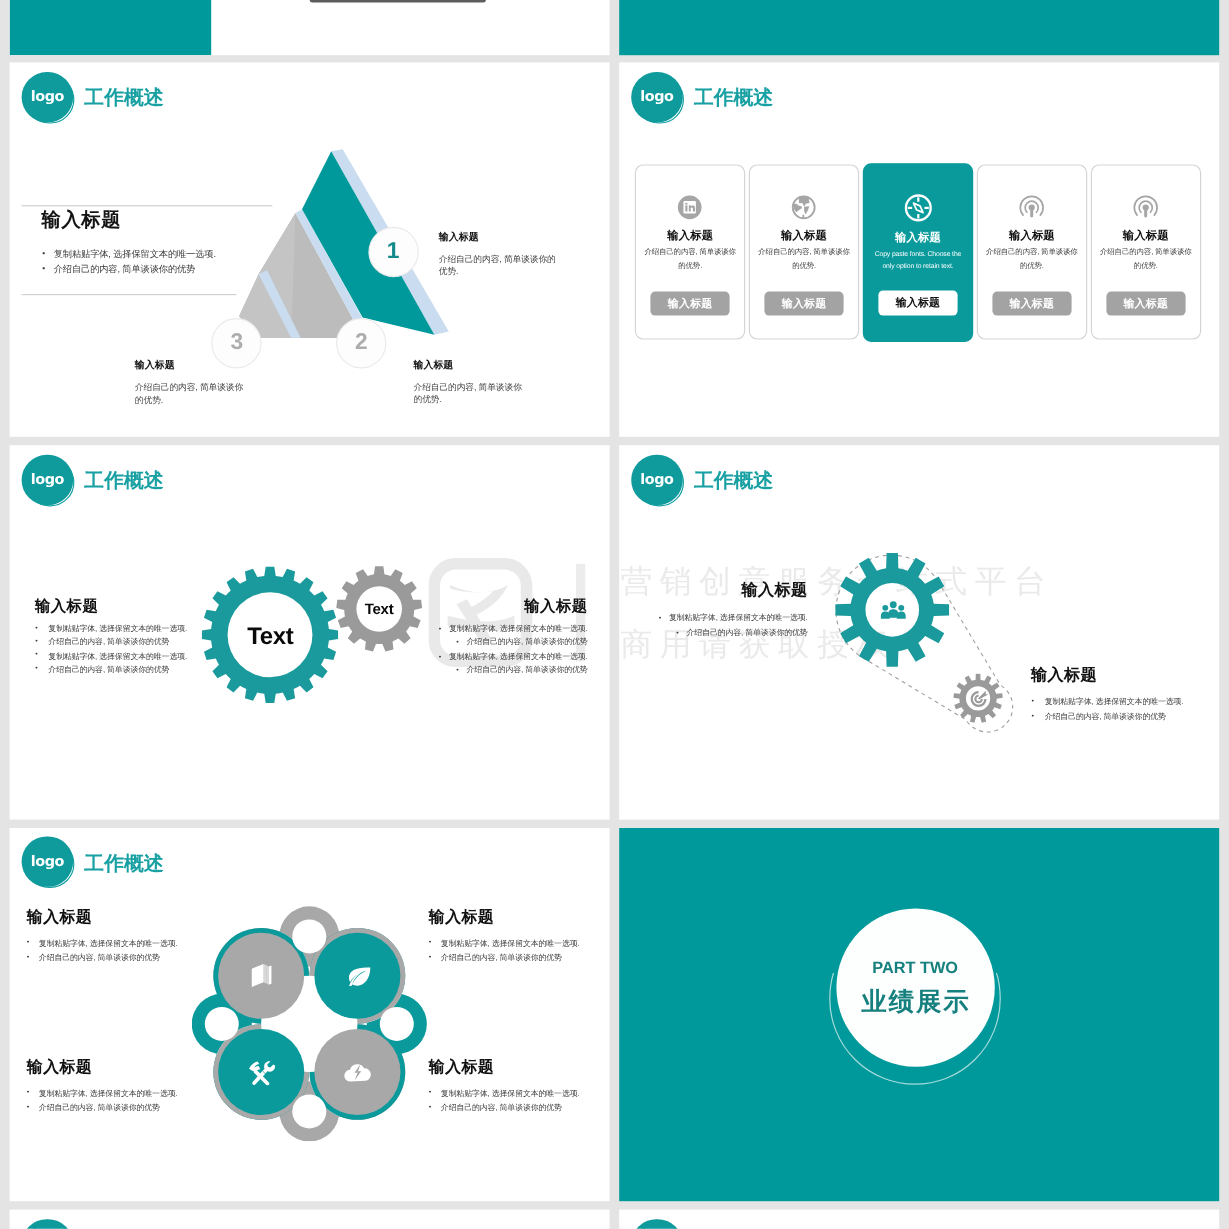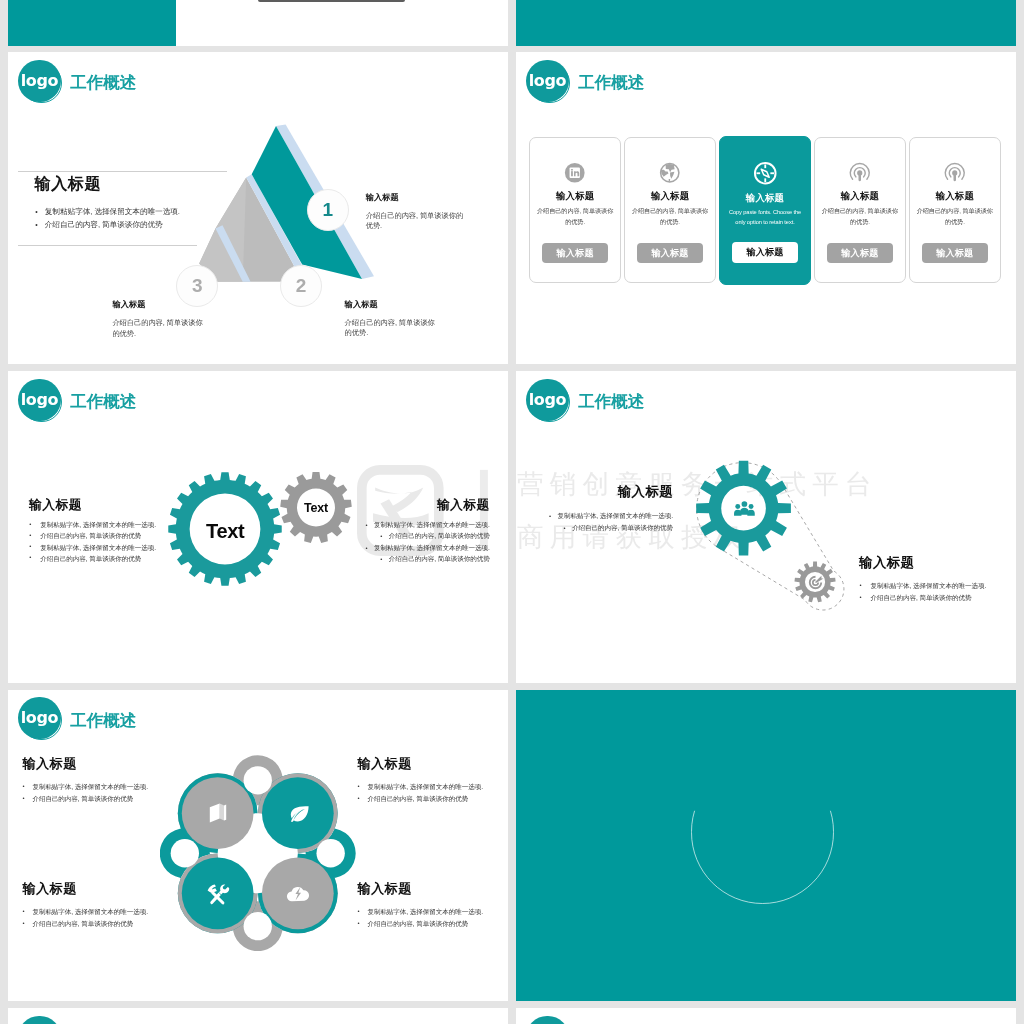--- a/index.html
+++ b/index.html
@@ -12,21 +12,21 @@
   .s-c1{left:8px;} .s-c2{left:516px;}
   .r0{top:-265.3px;} .r1{top:52.4px;} .r2{top:371.0px;} .r3{top:689.6px;} .r4{top:1008.2px;}
 
   
   .hdr{position:absolute;left:10.3px;top:7.5px;display:flex;align-items:flex-start;}
   .logo-wrap{position:relative;width:46px;height:46px;}
   .logo-ring{position:absolute;left:3.2px;top:3.2px;width:40.2px;height:40.2px;
     border:1px solid #13a0a2;border-radius:50%;box-sizing:border-box;}
   .logo-disc{position:absolute;left:0;top:0;width:42.3px;height:42.3px;border-radius:50%;
     background:#0f9a9c;display:flex;align-items:center;justify-content:center;}
-  .logo-disc span{color:#fff;font-weight:700;font-size:16px;letter-spacing:-0.4px;
+  .logo-disc span{color:#fff;font-weight:700;font-size:12px;letter-spacing:-0.4px;
      font-family:"DejaVu Sans",sans-serif;line-height:1;transform:translateY(-0.5px);}
   .hdr-title{margin-left:6px;margin-top:14.5px;color:#18a0a2;font-size:16.5px;font-weight:700;
      letter-spacing:0px;line-height:1;}
 
   .tealfill{background:#00999b;}
 
   
   .p0-teal{position:absolute;left:0;top:0;width:167.7px;height:311.6px;background:#00999b;}
   .p0-bar{position:absolute;left:249.8px;top:259.3px;width:147px;height:8px;background:#5d5d5d;
           border-radius:2px;}
@@ -519,20 +519,24 @@
     </div>
   </div>
 
   <div class="slide s-c2 r3 tealfill">
       <div class="wm" style="left: -516px; top: -689.594px;">
     
     
     
   </div>
     <div class="pt-arc"></div>
+    <div class="pt-circle">
+      <div class="pt-label">PART TWO</div>
+      <div class="pt-title">业绩展示</div>
+    </div>
   </div>
 
   <div class="slide s-c1 r4">
       <div class="wm" style="left: -8px; top: -1008.19px;">
     
     
     
   </div>
     <div class="hdr">
       <div class="logo-wrap">

